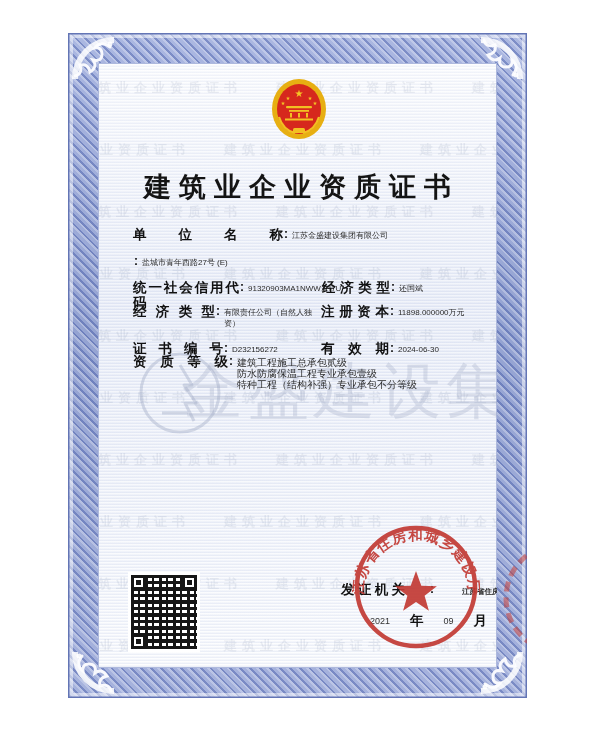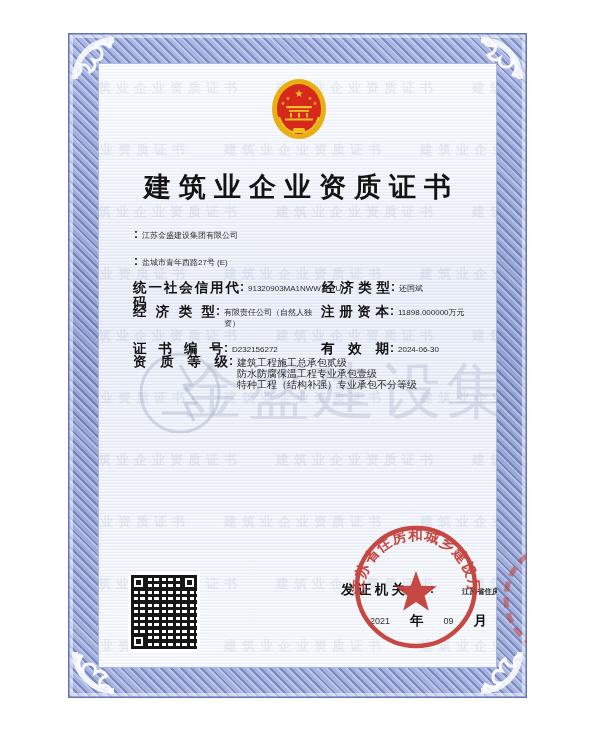--- a/index.html
+++ b/index.html
@@ -161,20 +161,21 @@
           <path d="M10 40 q4 13 16 16" fill="none" stroke="#f2c022" stroke-width="2.2"></path>
           <path d="M50 40 q-4 13 -16 16" fill="none" stroke="#f2c022" stroke-width="2.2"></path>
           <rect x="24" y="51" width="12" height="5" rx="1.5" fill="#f2c022"></rect>
         </svg>
       </div>
 
       <div class="title">建筑业企业资质证书</div>
 
       <div class="rows">
         <div class="row r1">
+          <span class="lbl w150">单位名称</span>
             <span class="colon">:</span>
           <span class="val">江苏金盛建设集团有限公司</span>
         </div>
         <div class="row r2">
             <span class="colon">:</span>
           <span class="val">盐城市青年西路27号 (E)</span>
         </div>
         <div class="row r3">
           <span class="lbl w106">统一社会信用代码</span>
             <span class="colon">:</span>

